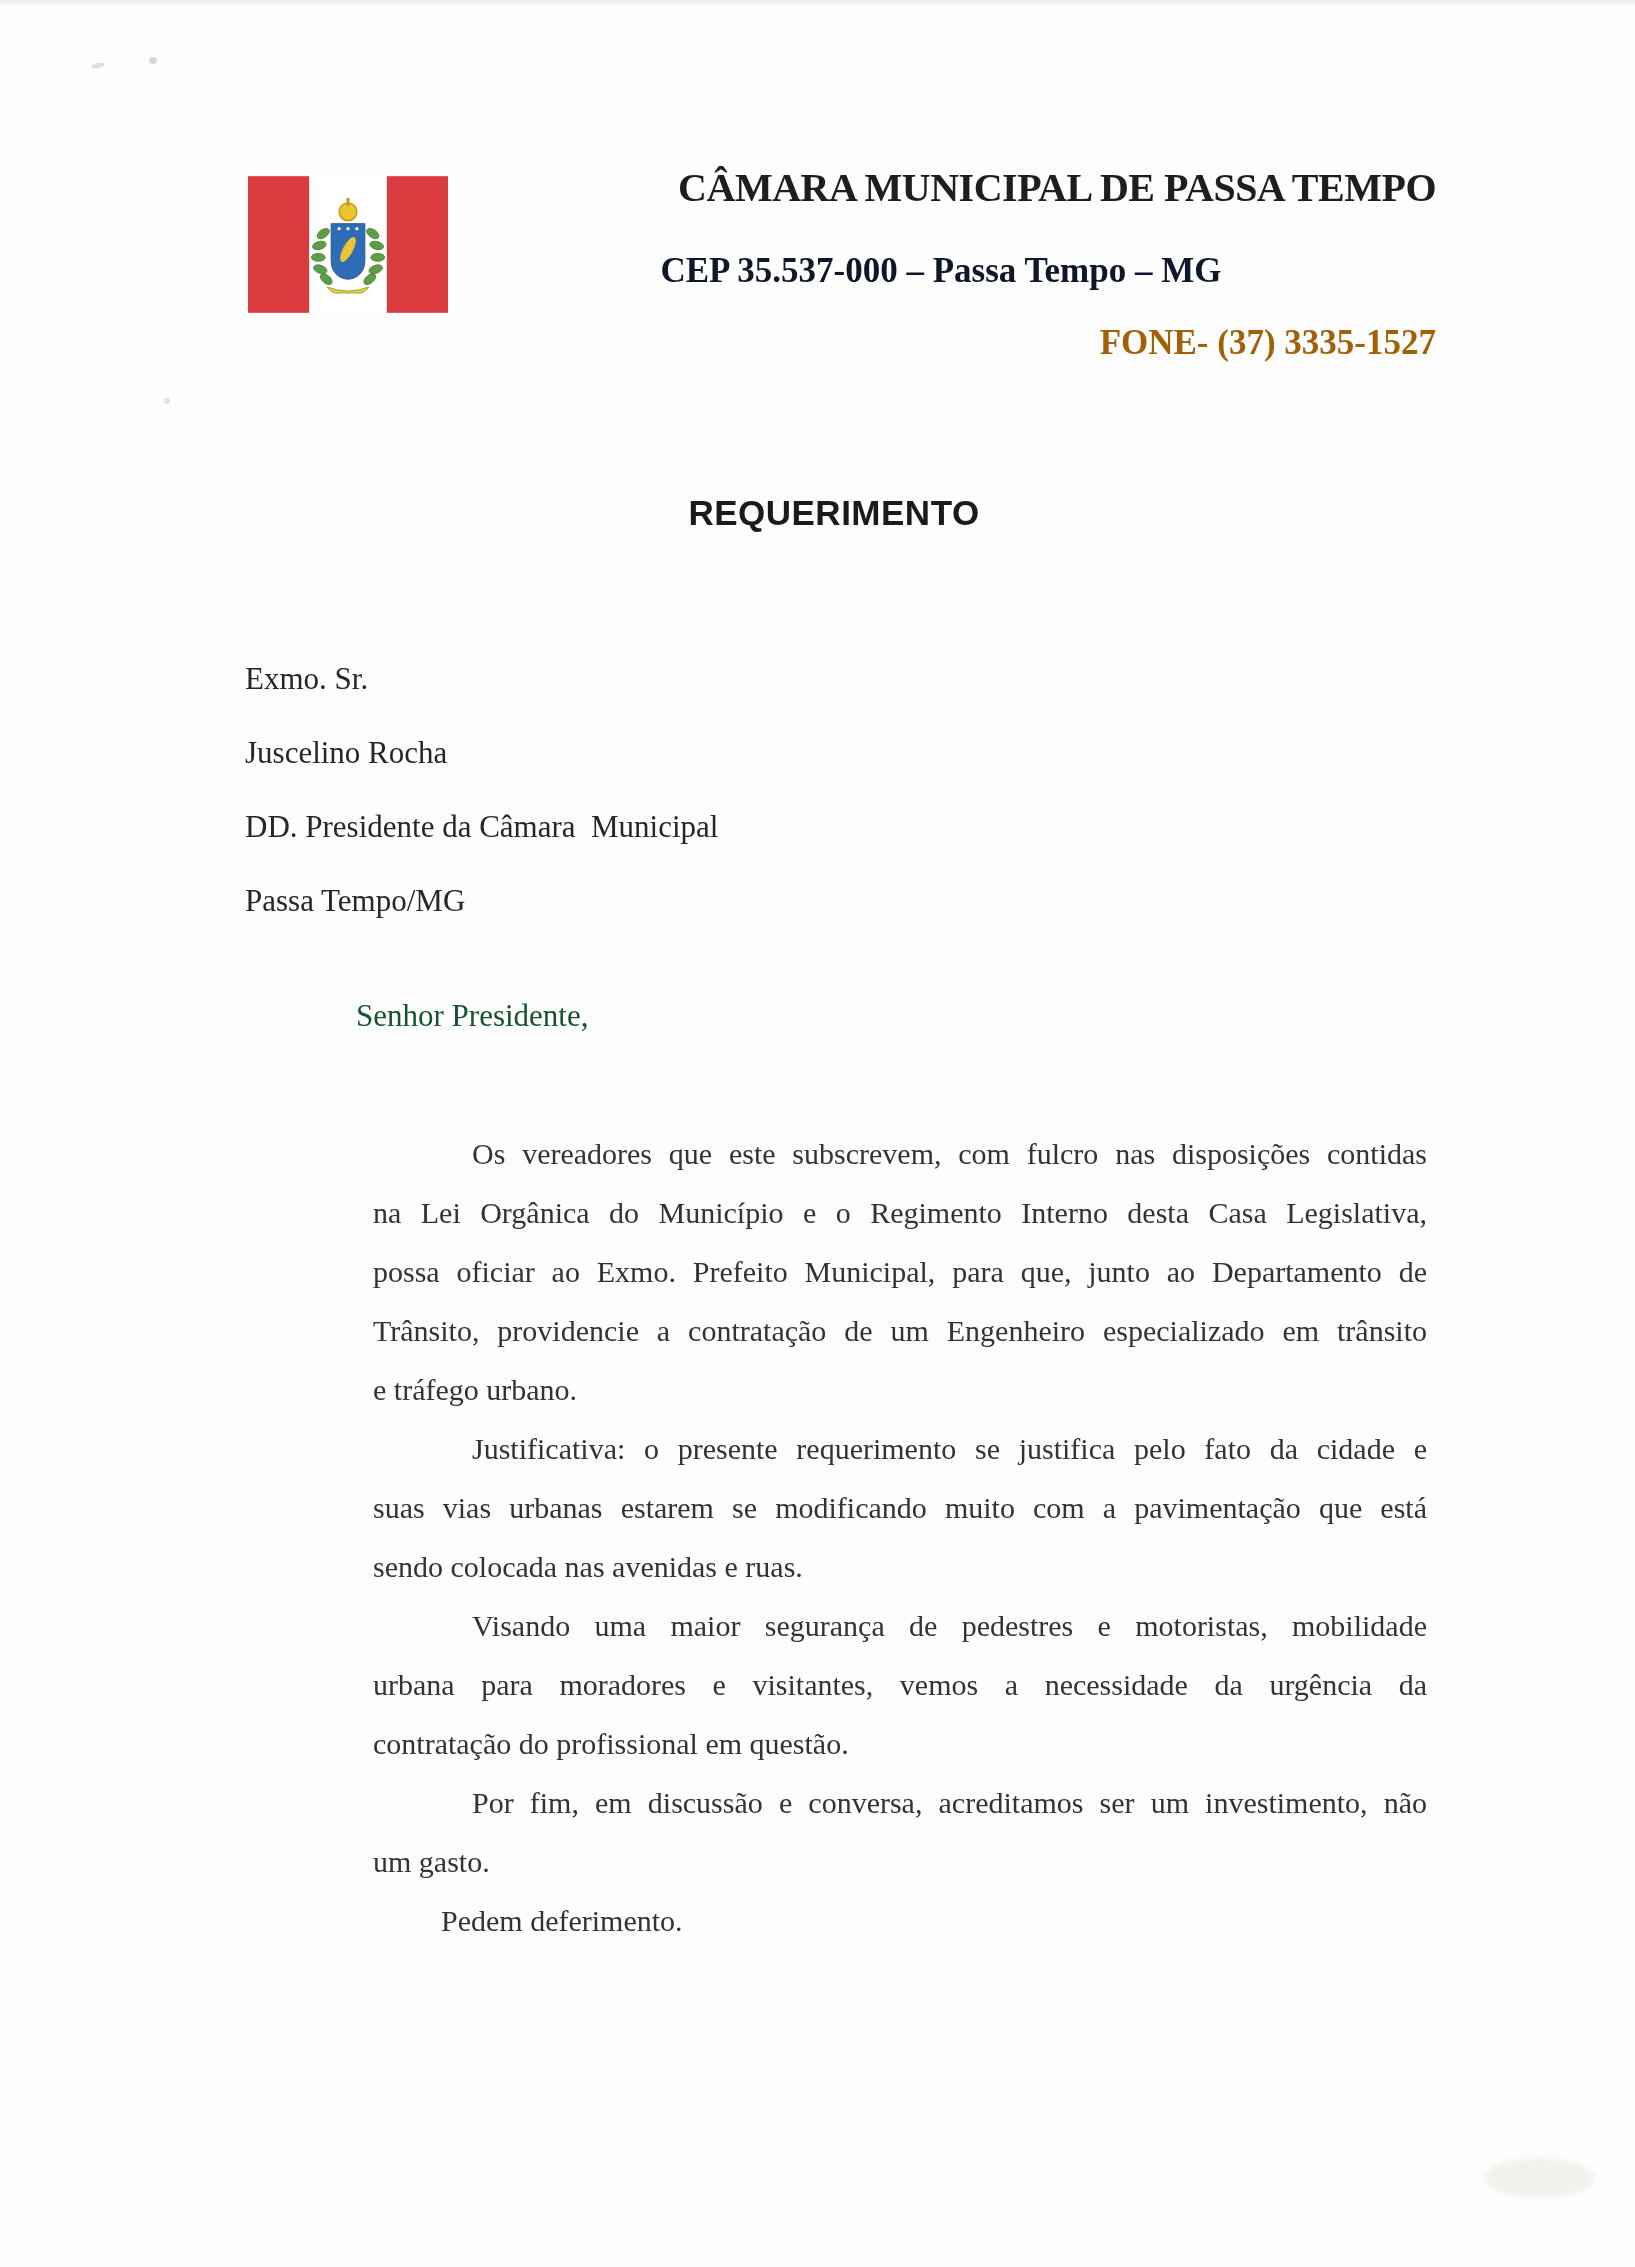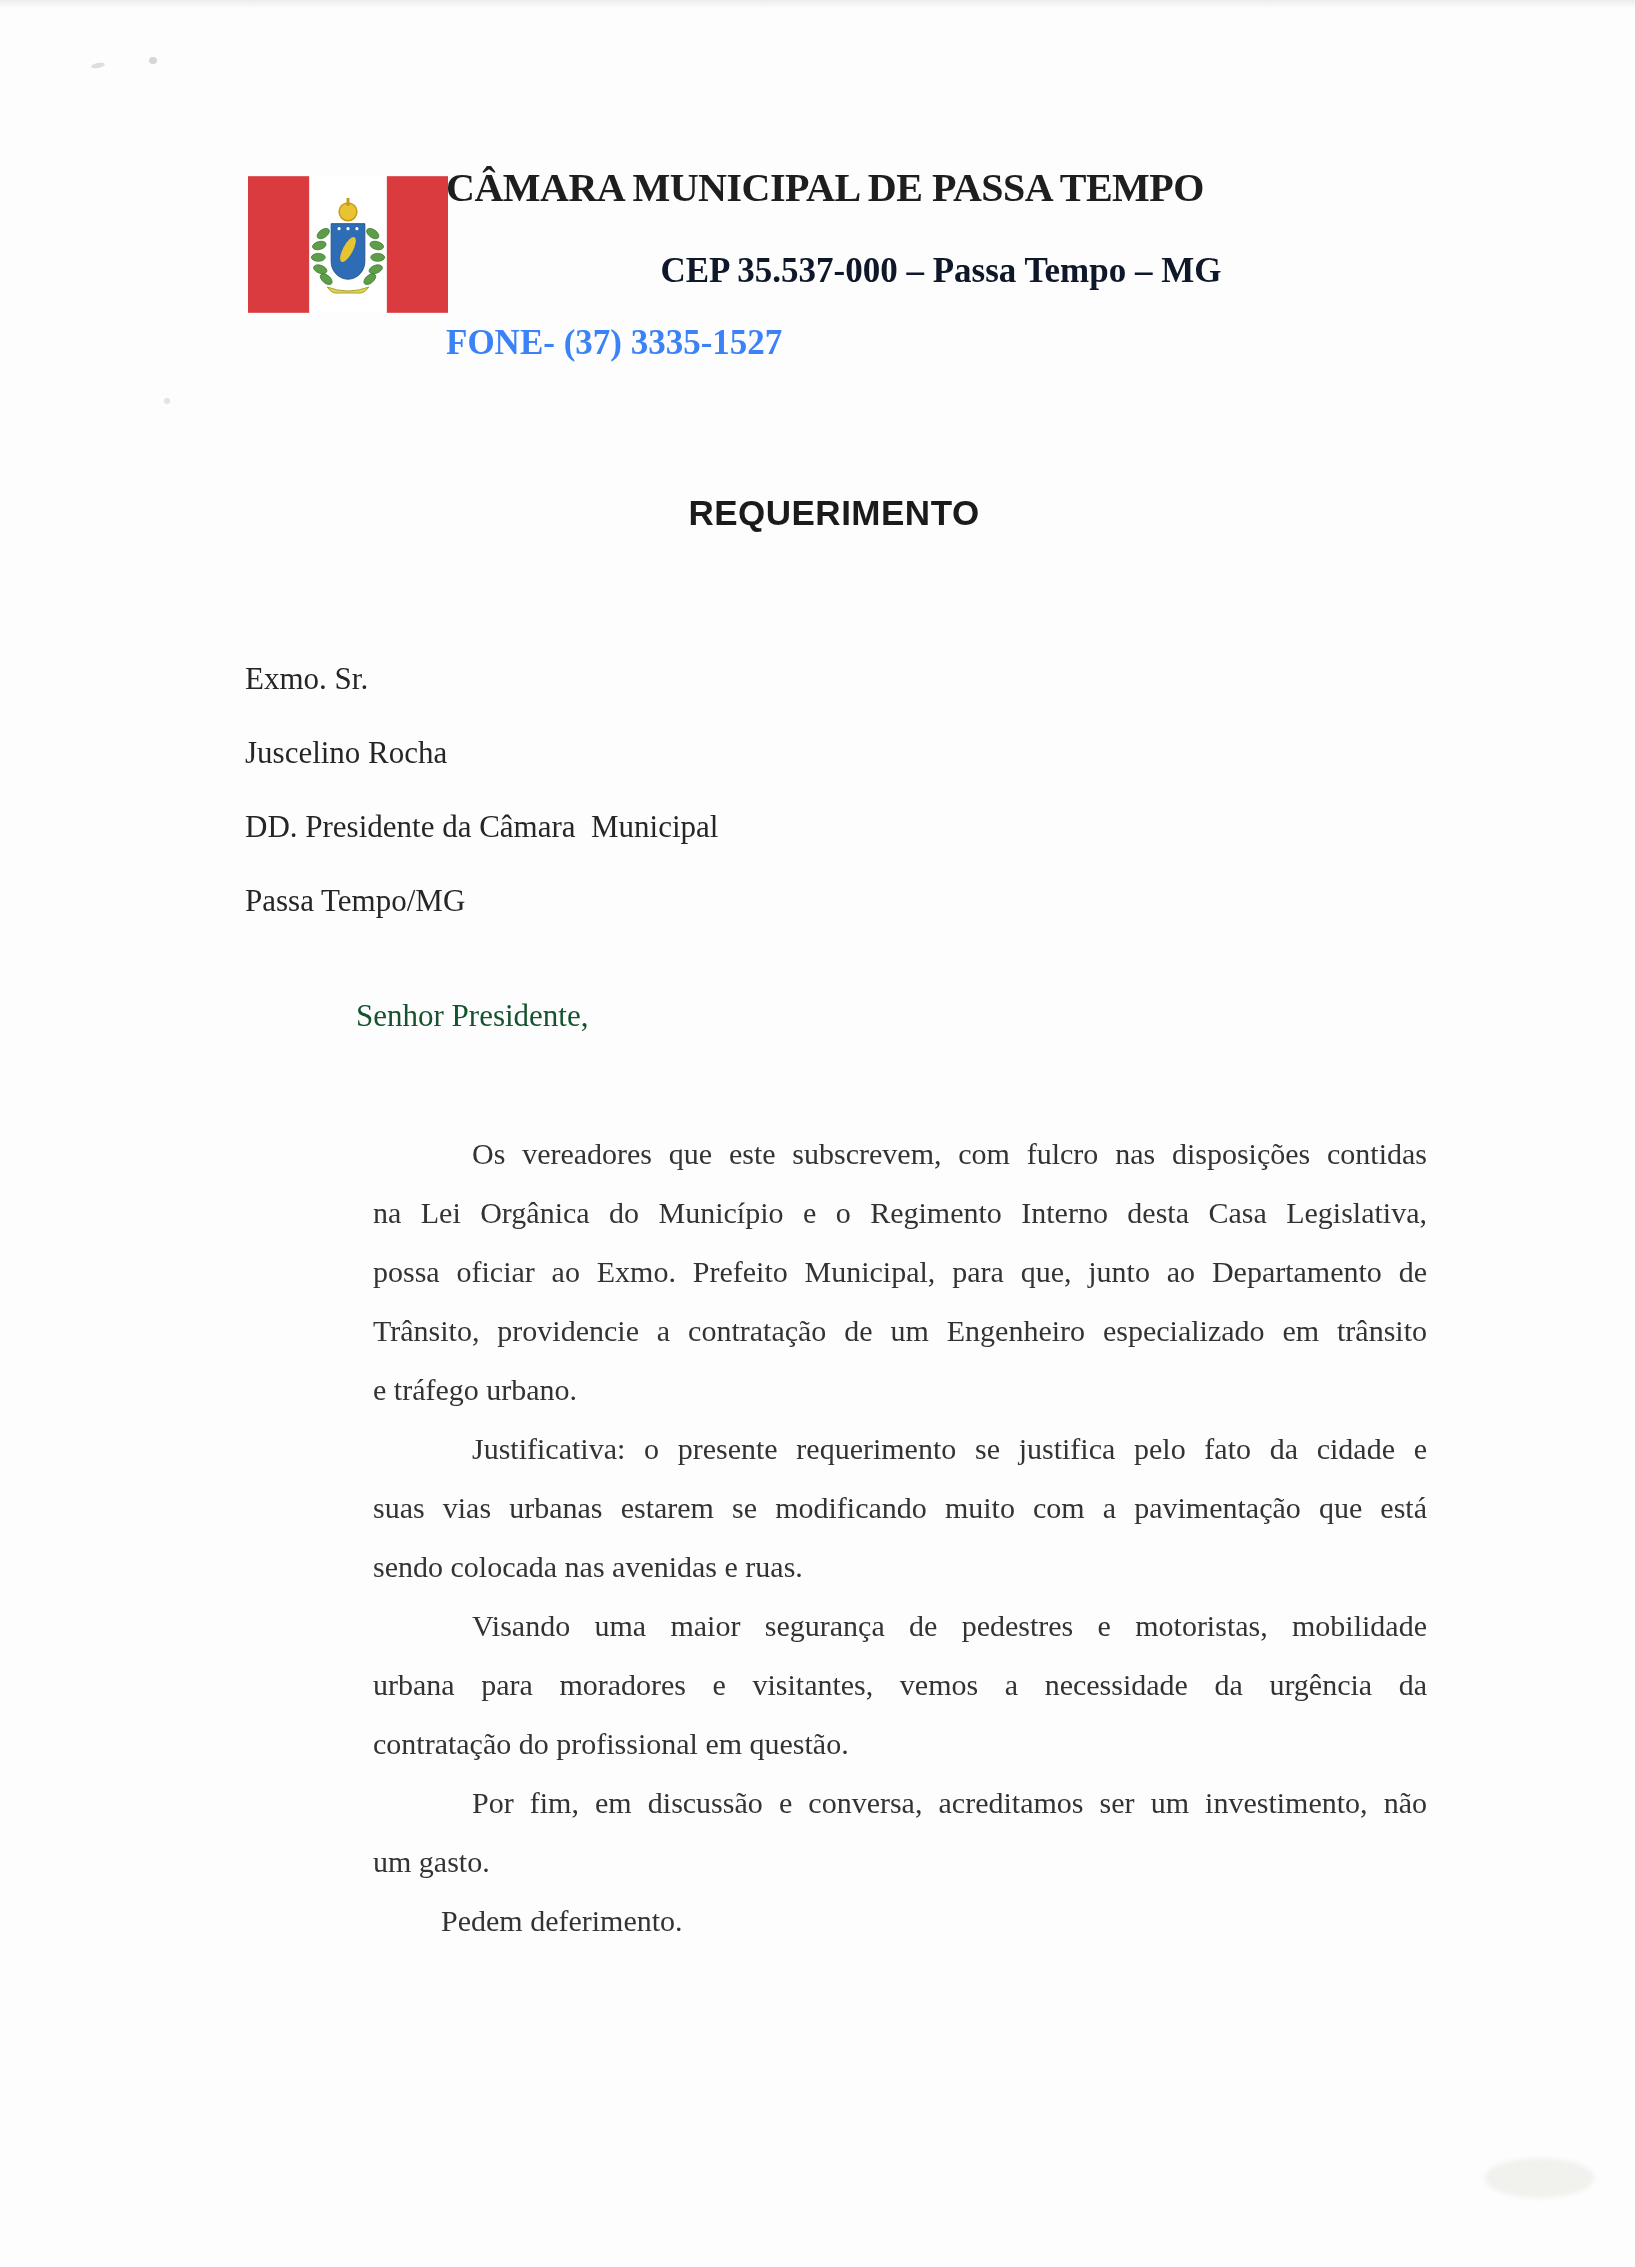--- a/index.html
+++ b/index.html
@@ -17,30 +17,30 @@
   .speck{position:absolute;border-radius:50%;}
   .speck1{left:91px;top:63px;width:14px;height:5px;background:#dedede;transform:rotate(-12deg);}
   .speck2{left:149px;top:57px;width:8px;height:7px;background:#d6d6d6;}
   .speck3{left:164px;top:398px;width:6px;height:6px;background:#e3e3e3;}
   .smudge{position:absolute;left:1485px;top:2158px;width:109px;height:40px;background:#f1f1ee;border-radius:50%;filter:blur(2px);}
 
   
   .logo{position:absolute;left:248px;top:176px;width:200px;height:137px;}
   .org-name{
     position:absolute;left:446px;top:164px;width:990px;
-    text-align:left;font-weight:bold;font-size:40px;color:#1e1e1e;
+    text-align:right;font-weight:bold;font-size:40px;color:#1e1e1e;
     letter-spacing:-0.5px;white-space:nowrap;
   }
   .cep-line{
     position:absolute;left:446px;top:251px;width:990px;
     text-align:center;font-weight:bold;font-size:35px;color:#0f172a;white-space:nowrap;
   }
   .fone-line{
     position:absolute;left:446px;top:323px;width:990px;
-    text-align:left;font-weight:bold;font-size:35px;color:#3b82f6;white-space:nowrap;
+    text-align:right;font-weight:bold;font-size:35px;color:#a16207;white-space:nowrap;
   }
   .doc-title{
     position:absolute;left:16px;top:493px;width:1636px;
     text-align:center;
     font-family:"Liberation Sans", sans-serif;
     font-weight:bold;font-size:35px;color:#1b1b1b;letter-spacing:0.5px;
   }
 
   
   .addressee{position:absolute;left:245px;top:642px;}

